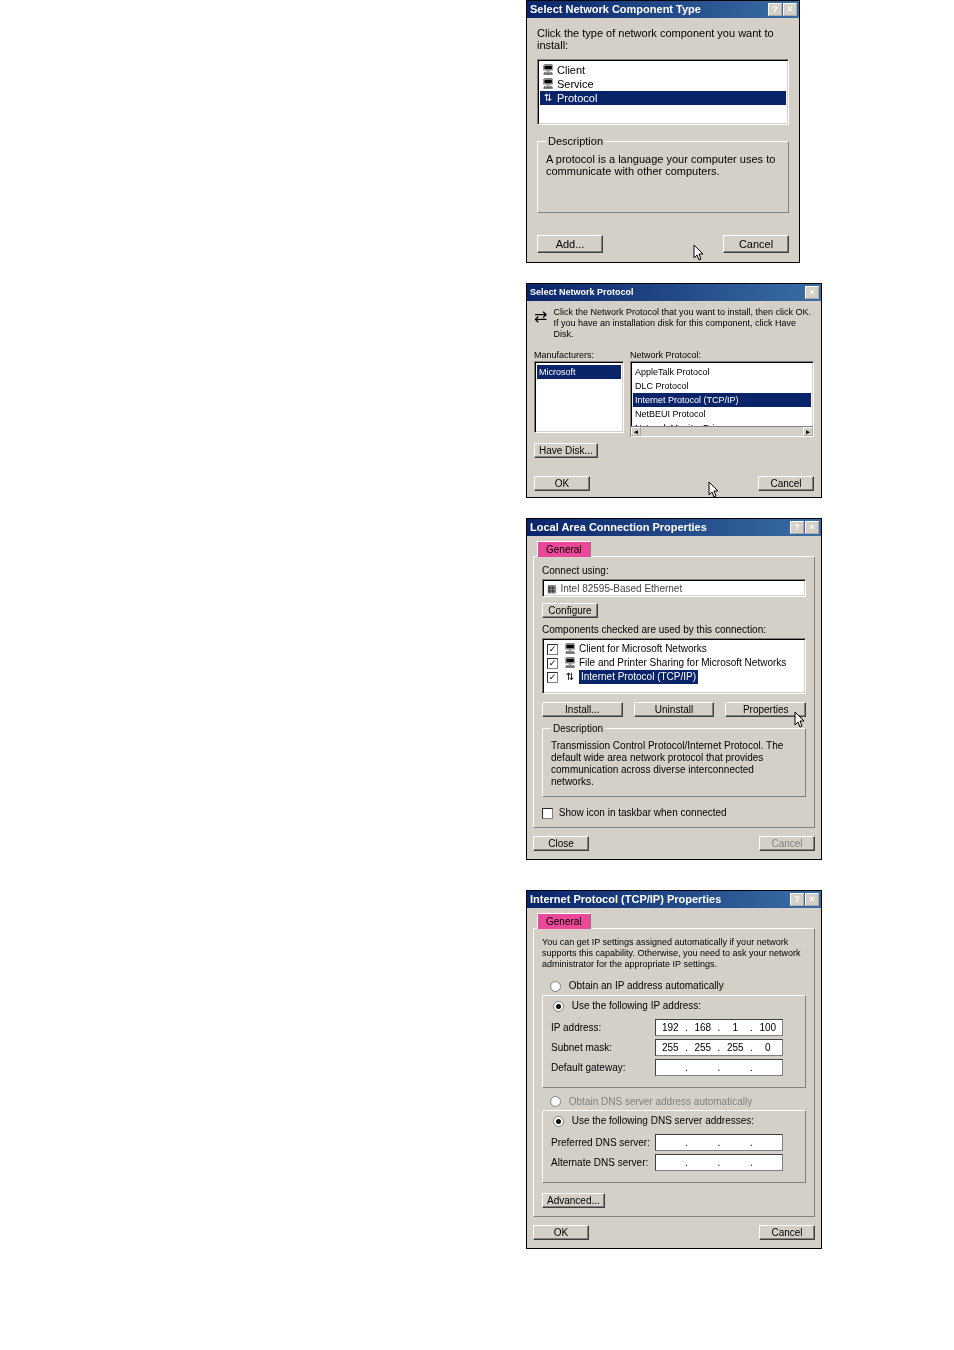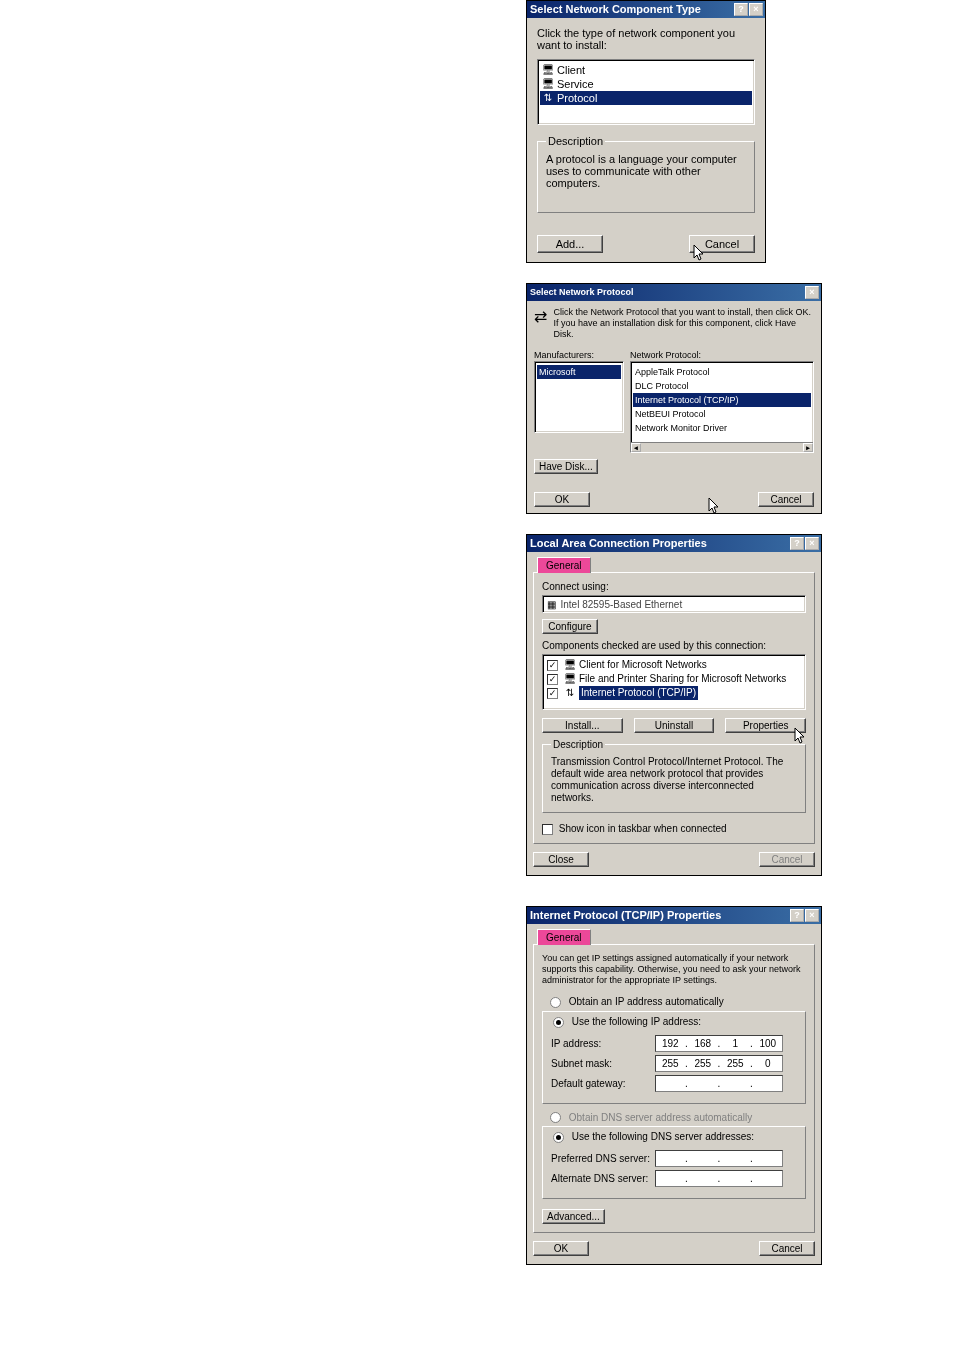--- a/index.html
+++ b/index.html
@@ -43,21 +43,21 @@
   .row label { width:104px; font-size:10px; }
 
   svg { display:block; }
   .cursor { position:absolute; width:14px; height:18px; }
 </style>
 </head>
 <body>
 
 <div class="page">
 
-  <div class="dialog" style="width:240px">
+  <div class="dialog" style="width:274px">
     <div class="titlebar">
       <span>Select Network Component Type</span>
       <div class="titlebtns">
         <div class="titlebtn">?</div>
         <div class="titlebtn">×</div>
       </div>
     </div>
     <div class="body">
       <div style="margin-bottom:8px">Click the type of network component you want to install:</div>
       <div class="sunken lst" style="height:66px">
@@ -104,21 +104,21 @@
         <div style="flex:0 0 90px">
           <div style="font-size:9px;margin-bottom:1px">Manufacturers:</div>
           <div class="sunken lst" style="height:72px;font-size:9px">
             <div class="item sel">
                 <span>Microsoft</span>
               </div>
           </div>
         </div>
         <div style="flex:1;min-width:0">
           <div style="font-size:9px;margin-bottom:1px">Network Protocol:</div>
-          <div class="sunken lst" style="height:92px;font-size:9px;overflow:hidden;position:relative;padding-bottom:10px">
+          <div class="sunken lst" style="height:76px;font-size:9px;overflow:hidden;position:relative;padding-bottom:10px">
             <div class="item">
                 <span>AppleTalk Protocol</span>
               </div>
             <div class="item">
                 <span>DLC Protocol</span>
               </div>
             <div class="item sel">
                 <span>Internet Protocol (TCP/IP)</span>
               </div>
             <div class="item">

